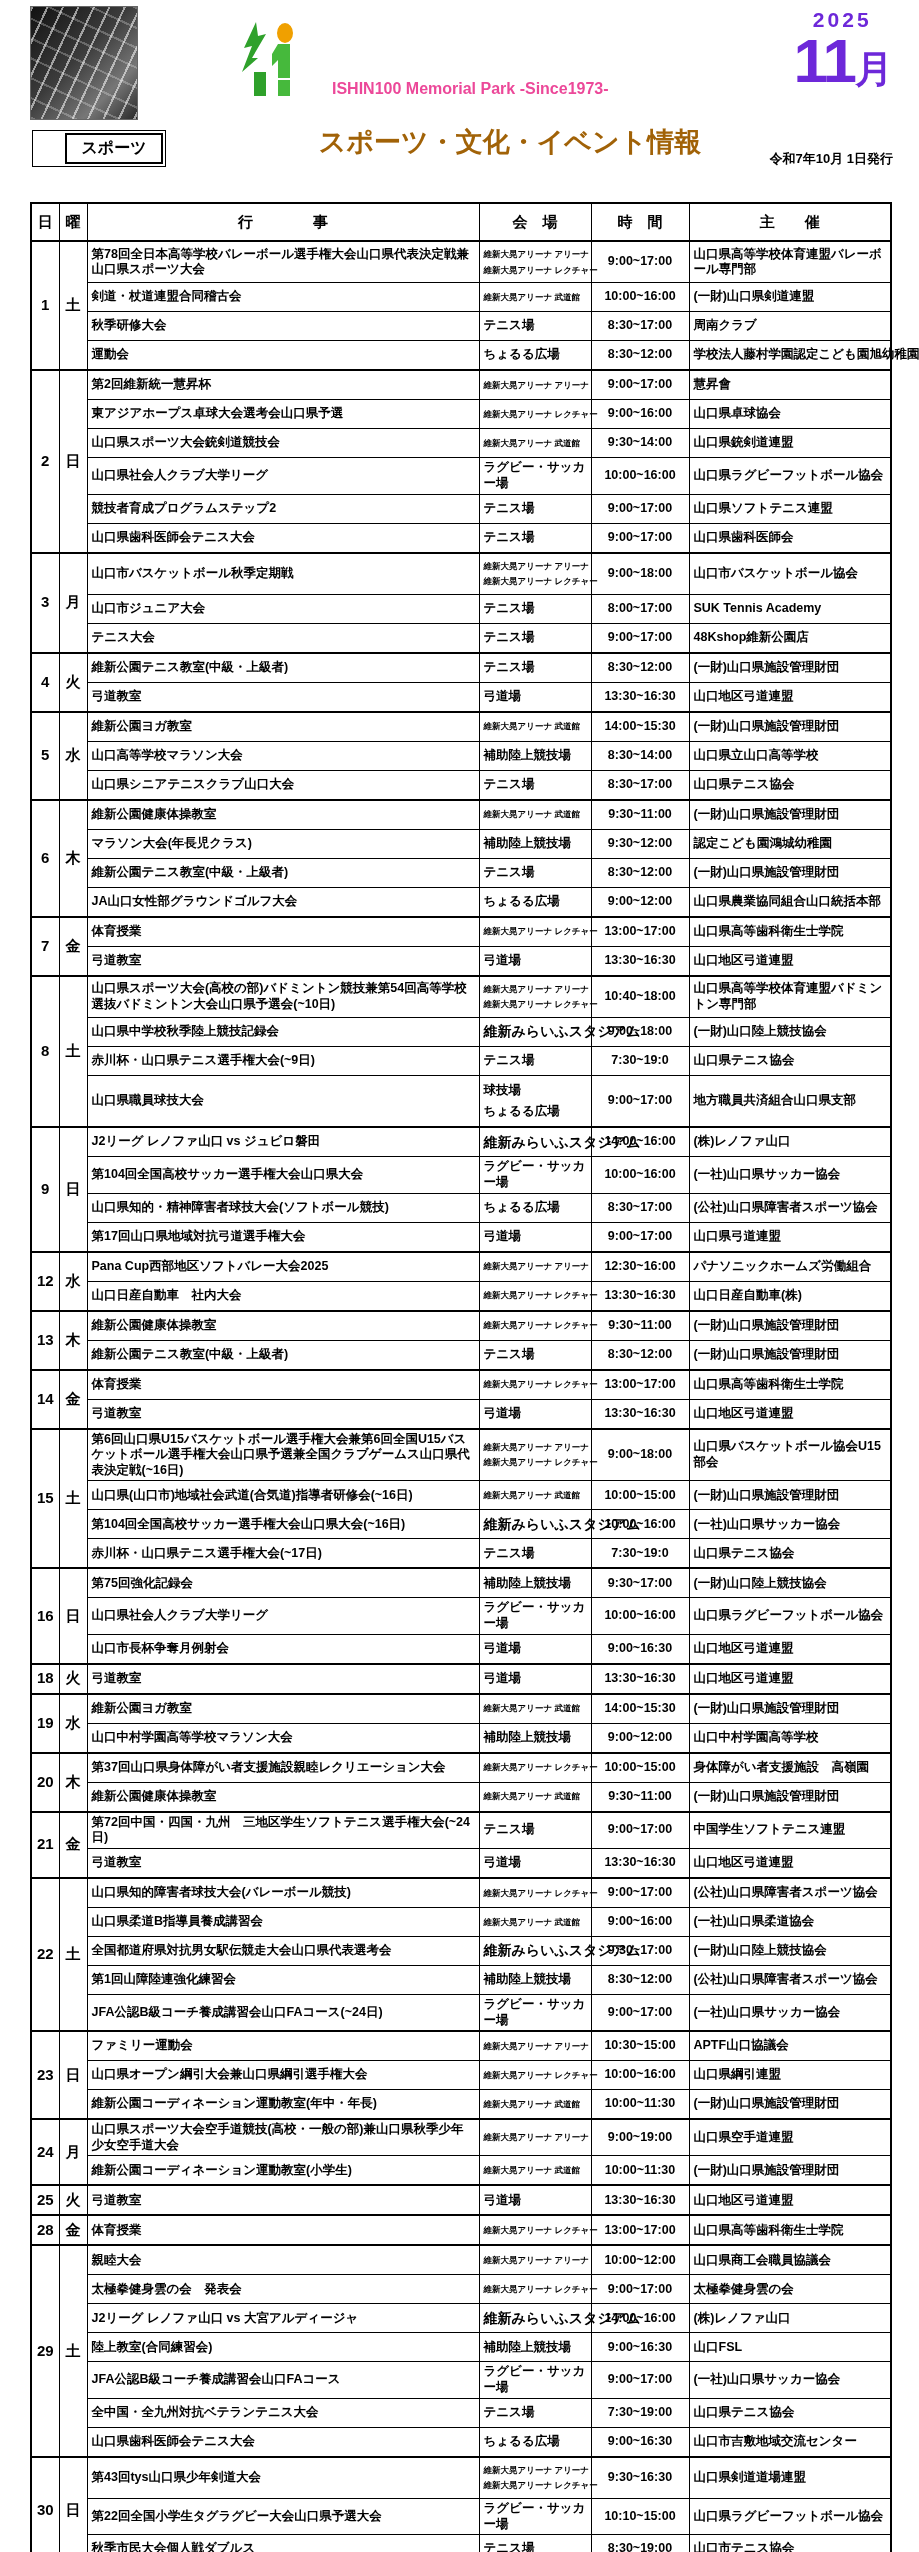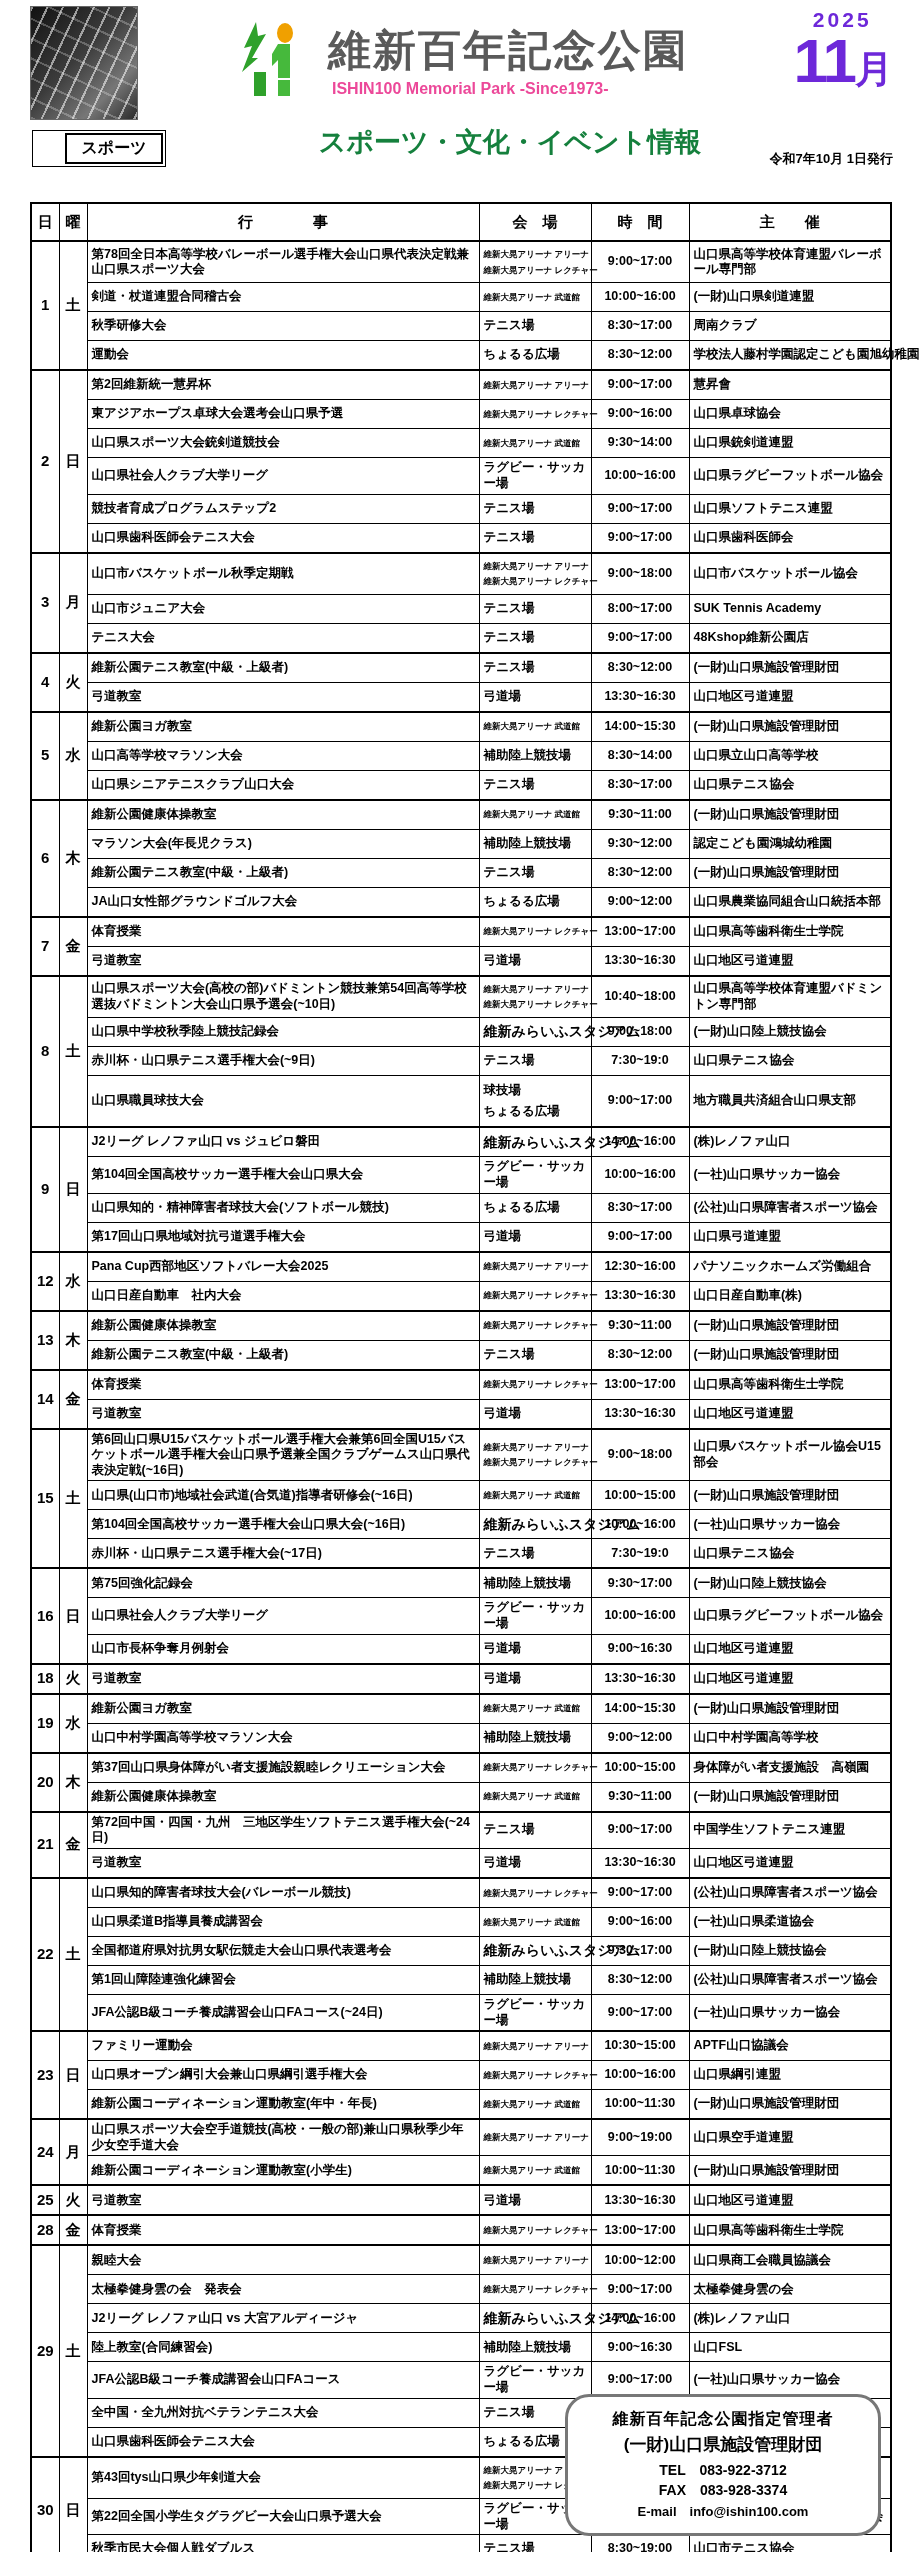--- a/index.html
+++ b/index.html
@@ -14,21 +14,21 @@
            linear-gradient(135deg,#111 0%,#3c3c3c 45%,#777 75%,#2a2a2a 100%);
          border:1px solid #666;}
   .label-box{position:absolute;border:1px solid #000;padding:2px;background:#fff;}
   .label-box .inner{border:2px solid #000;padding:3px 10px;text-align:center;
                     font-weight:bold;font-size:16px;white-space:nowrap;}
   .sports-box{left:32px;top:130px;width:98px;padding-left:32px;}
   .logo{position:absolute;left:238px;top:20px;width:80px;height:78px;}
   .title-jp{position:absolute;left:328px;top:22px;font-size:43px;font-weight:bold;color:#5a5a5a;letter-spacing:2px;white-space:nowrap;}
   .title-en{position:absolute;left:332px;top:80px;font-size:16px;font-weight:bold;color:#ec4899;white-space:nowrap;}
   .subtitle{position:absolute;left:300px;top:124px;width:420px;text-align:center;
-            font-size:27px;font-weight:bold;color:#15803d;white-space:nowrap;}
+            font-size:27px;font-weight:bold;color:#a16207;white-space:nowrap;}
   .ym{position:absolute;right:28px;top:8px;text-align:center;color:#6d28d9;}
   .ym .y{font-size:21px;font-weight:bold;letter-spacing:3px;}
   .ym .m{font-size:62px;font-weight:bold;line-height:.95;letter-spacing:-2px;}
   .ym .m .tsuki{font-size:38px;}
   .issue{position:absolute;right:26px;top:150px;font-size:13px;font-weight:bold;white-space:nowrap;}
   
   table.ev{border-collapse:collapse;margin:6px 0 0 30px;width:860px;border:2px solid #000;table-layout:fixed;}
   table.ev col.c-day{width:28px;} table.ev col.c-wd{width:28px;}
   table.ev col.c-name{width:392px;} table.ev col.c-venue{width:112px;}
   table.ev col.c-time{width:98px;} table.ev col.c-org{width:202px;}
@@ -62,21 +62,20 @@
     <div class="photo"></div>
 
     <svg class="logo" viewBox="0 0 80 78">
       <polygon points="18,2 6,28 14,26 4,52 20,38 14,38 28,14 20,16" fill="#2fa12b"></polygon>
       <ellipse cx="47" cy="13" rx="8" ry="10" fill="#f0a000"></ellipse>
       <polygon points="40,24 52,24 52,58 40,58 40,40 34,46 34,34" fill="#46b93c"></polygon>
       <rect x="16" y="52" width="12" height="24" fill="#2fa12b"></rect>
       <rect x="40" y="60" width="12" height="16" fill="#46b93c"></rect>
     </svg>
 
-    <div class="title-jp">維新百年記念公園</div>
     <div class="title-en">ISHIN100 Memorial Park -Since1973-</div>
     <div class="subtitle">スポーツ・文化・イベント情報</div>
 
     <div class="ym">
       <div class="y">2025</div>
       <div class="m"><span>11</span><span class="tsuki">月</span></div>
     </div>
     <div class="issue">令和7年10月 1日発行</div>
 
     <div class="label-box sports-box">
@@ -748,21 +747,14 @@
           <td>秋季市民大会個人戦ダブルス</td>
           <td class="c-venue">
             <div class="venue-item">テニス場</div>
           </td>
           <td class="c-time">8:30~19:00</td>
           <td>山口市テニス協会</td>
         </tr>
       </tbody>
   </table>
 
-  <div class="contact">
-    <div class="l1">維新百年記念公園指定管理者</div>
-    <div class="l2">(一財)山口県施設管理財団</div>
-    <div class="l3">TEL　083-922-3712</div>
-    <div class="l4">FAX　083-928-3374</div>
-    <div class="l5">E-mail　info@ishin100.com</div>
-  </div>
 
 </div>
 
 </body></html>

